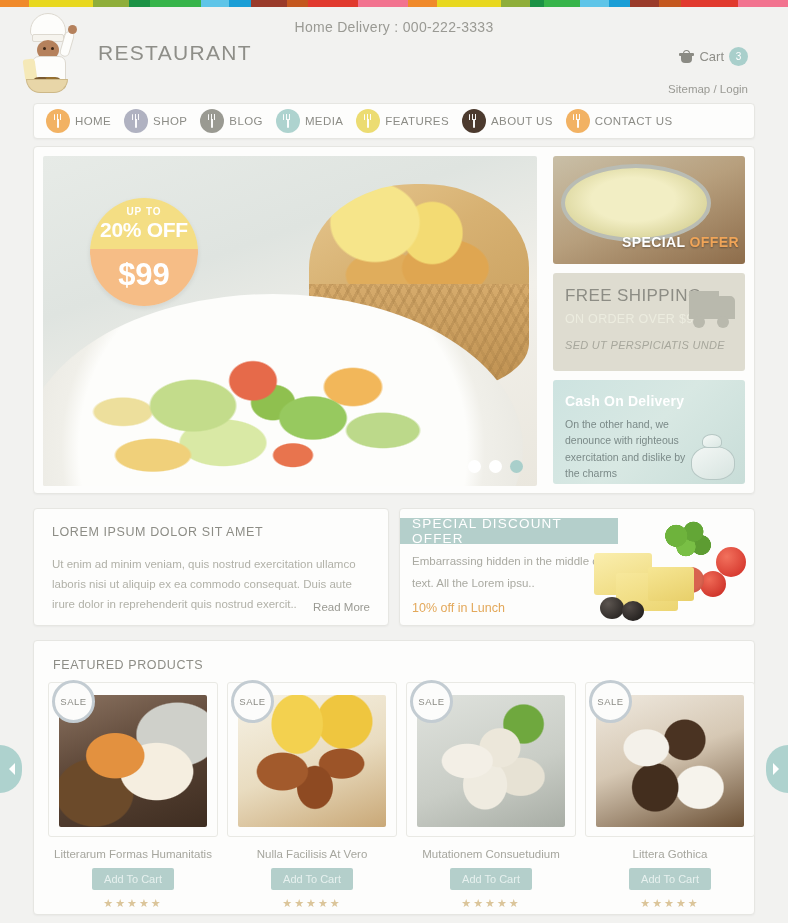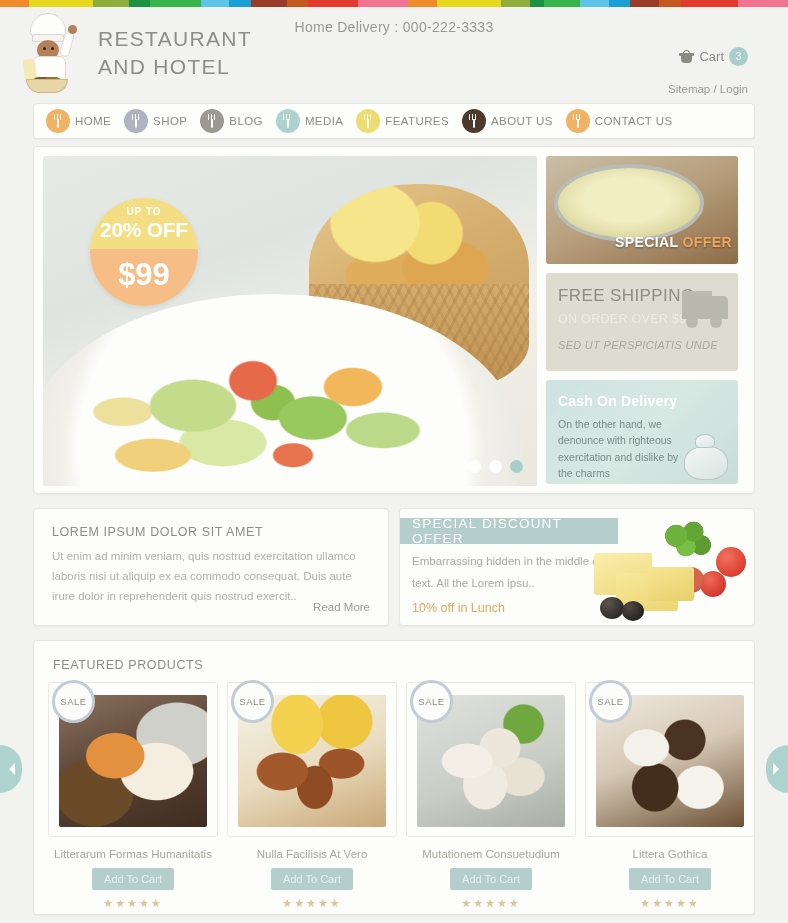--- a/index.html
+++ b/index.html
@@ -190,21 +190,21 @@
     font-size: 31px; font-weight: bold; line-height: 52px;
   }
   .dots {
     position: absolute; right: 14px; bottom: 13px;
     display: flex; gap: 8px; align-items: center;
   }
   .dot { width: 13px; height: 13px; border-radius: 50%; background: #fff; cursor: pointer; }
   .dot.active { background: #a9cfcb; }
 
   
-  .sidecol { width: 192px; display: flex; flex-direction: column; gap: 9px; }
+  .sidecol { width: 192px; display: flex; flex-direction: column; gap: 9px; margin-left: 7px; }
   .offerbox {
     position: relative; height: 108px; border-radius: 3px; overflow: hidden;
     background:
       radial-gradient(ellipse at 34% 42%, #f4e9a8 0 16%, transparent 17%),
       radial-gradient(ellipse at 56% 36%, #cfe08c 0 12%, transparent 13%),
       radial-gradient(ellipse at 46% 56%, #f7f2cf 0 22%, transparent 23%),
       radial-gradient(ellipse at 66% 50%, #e9dd92 0 16%, transparent 17%),
       linear-gradient(155deg,#c9bfa7 0%,#b79f7d 48%,#8d6c4a 100%);
   }
   .pan-ring {
@@ -272,21 +272,21 @@
     border: 1px solid #b6c7c4;
   }
 
   
   .inforow {
     position: absolute; left: 33px; top: 508px;
     width: 722px; height: 118px; display: flex; gap: 10px;
   }
   .infobox { width: 356px; height: 118px; padding: 16px 18px; position: relative; }
   .info-title {
-    font-size: 12.5px; color: #8d8d86; letter-spacing: .6px; margin-bottom: 8px;
+    font-size: 12.5px; color: #8d8d86; letter-spacing: .6px; margin-bottom: 16px;
   }
   .info-body { font-size: 11.5px; color: #b1b1a8; line-height: 1.72; }
   .readmore {
     position: absolute; right: 18px; bottom: 12px;
     font-size: 11.5px; color: #9a9a93; cursor: pointer; text-decoration: none;
   }
 
   .discountbox {
     width: 356px; height: 118px; position: relative; overflow: hidden;
     padding: 0;
@@ -536,21 +536,20 @@
       <div class="face"></div>
         <div class="eyeL"></div>
         <div class="eyeR"></div>
       <div class="body"></div>
         <div class="cloth"></div>
       <div class="food"></div>
         <div class="tray"></div>
     </div>
     <div class="logo-text">
       <div>RESTAURANT</div>
-      <div>AND HOTEL</div>
     </div>
   </div>
 
   <div class="phone">Home Delivery : 000-222-3333</div>
 
 
   <div class="cart-wrap">
     <span class="basket-icon">
       <span class="handle"></span>
         <span class="rim"></span>

